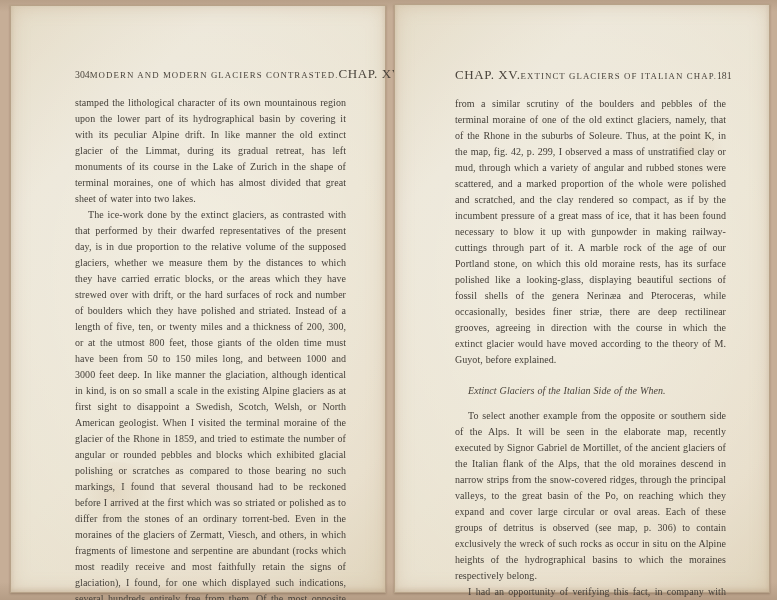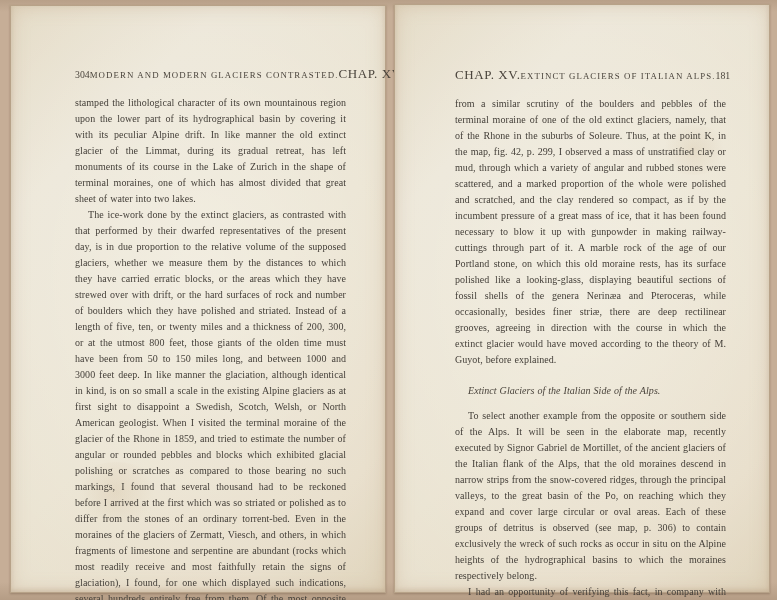--- a/index.html
+++ b/index.html
@@ -111,23 +111,23 @@
       <p>The ice-work done by the extinct glaciers, as contrasted with that performed by their dwarfed representatives of the present day, is in due proportion to the relative volume of the supposed glaciers, whether we measure them by the distances to which they have carried erratic blocks, or the areas which they have strewed over with drift, or the hard surfaces of rock and number of boulders which they have polished and striated.  Instead of a length of five, ten, or twenty miles and a thickness of 200, 300, or at the utmost 800 feet, those giants of the olden time must have been from 50 to 150 miles long, and between 1000 and 3000 feet deep.  In like manner the glaciation, although identical in kind, is on so small a scale in the existing Alpine glaciers as at first sight to disappoint a Swedish, Scotch, Welsh, or North American geologist.  When I visited the terminal moraine of the glacier of the Rhone in 1859, and tried to estimate the number of angular or rounded pebbles and blocks which exhibited glacial polishing or scratches as compared to those bearing no such markings, I found that several thousand had to be reckoned before I arrived at the first which was so striated or polished as to differ from the stones of an ordinary torrent-bed.  Even in the moraines of the glaciers of Zermatt, Viesch, and others, in which fragments of limestone and serpentine are abundant (rocks which most readily receive and most faithfully retain the signs of glaciation), I found, for one which displayed such indications, several hundreds entirely free from them.  Of the most opposite character were the results obtained by me</p>
     </div>
   </div>
 </div>
 
 <div class="page page-right">
   <div class="stain stain-1"></div>
   <div class="text-block">
     <div class="running-head">
       <span class="head-chap">CHAP. XV.</span>
-      <span class="head-title">EXTINCT GLACIERS OF ITALIAN ALPS.</span>
+      <span class="head-title">EXTINCT GLACIERS OF ITALIAN CHAP.</span>
       <span class="pgnum">181</span>
     </div>
     <div class="body-text">
       <p class="noindent">from a similar scrutiny of the boulders and pebbles of the terminal moraine of one of the old extinct glaciers, namely, that of the Rhone in the suburbs of Soleure.  Thus, at the point K, in the map, fig. 42, p. 299, I observed a mass of unstratified clay or mud, through which a variety of angular and rubbed stones were scattered, and a marked proportion of the whole were polished and scratched, and the clay rendered so compact, as if by the incumbent pressure of a great mass of ice, that it has been found necessary to blow it up with gunpowder in making railway-cuttings through part of it.  A marble rock of the age of our Portland stone, on which this old moraine rests, has its surface polished like a looking-glass, displaying beautiful sections of fossil shells of the genera Nerinæa and Pteroceras, while occasionally, besides finer striæ, there are deep rectilinear grooves, agreeing in direction with the course in which the extinct glacier would have moved according to the theory of M. Guyot, before explained.</p>
-      <p class="section-head">Extinct Glaciers of the Italian Side of the Alps.</p>
+      <p class="section-head">Extinct Glaciers of the Italian Side of the When.</p>
       <p>To select another example from the opposite or southern side of the Alps.  It will be seen in the elaborate map, recently executed by Signor Gabriel de Mortillet, of the ancient glaciers of the Italian flank of the Alps, that the old moraines descend in narrow strips from the snow-covered ridges, through the principal valleys, to the great basin of the Po, on reaching which they expand and cover large circular or oval areas.  Each of these groups of detritus is observed (see map, p. 306) to contain exclusively the wreck of such rocks as occur in situ on the Alpine heights of the hydrographical basins to which the moraines respectively belong.</p>
       <p>I had an opportunity of verifying this fact, in company with Signor Gastaldi as my guide, by examining the erratics and boulder formation between Susa and Turin, on the banks of</p>
     </div>
   </div>
 </div>
 
 </body></html>

